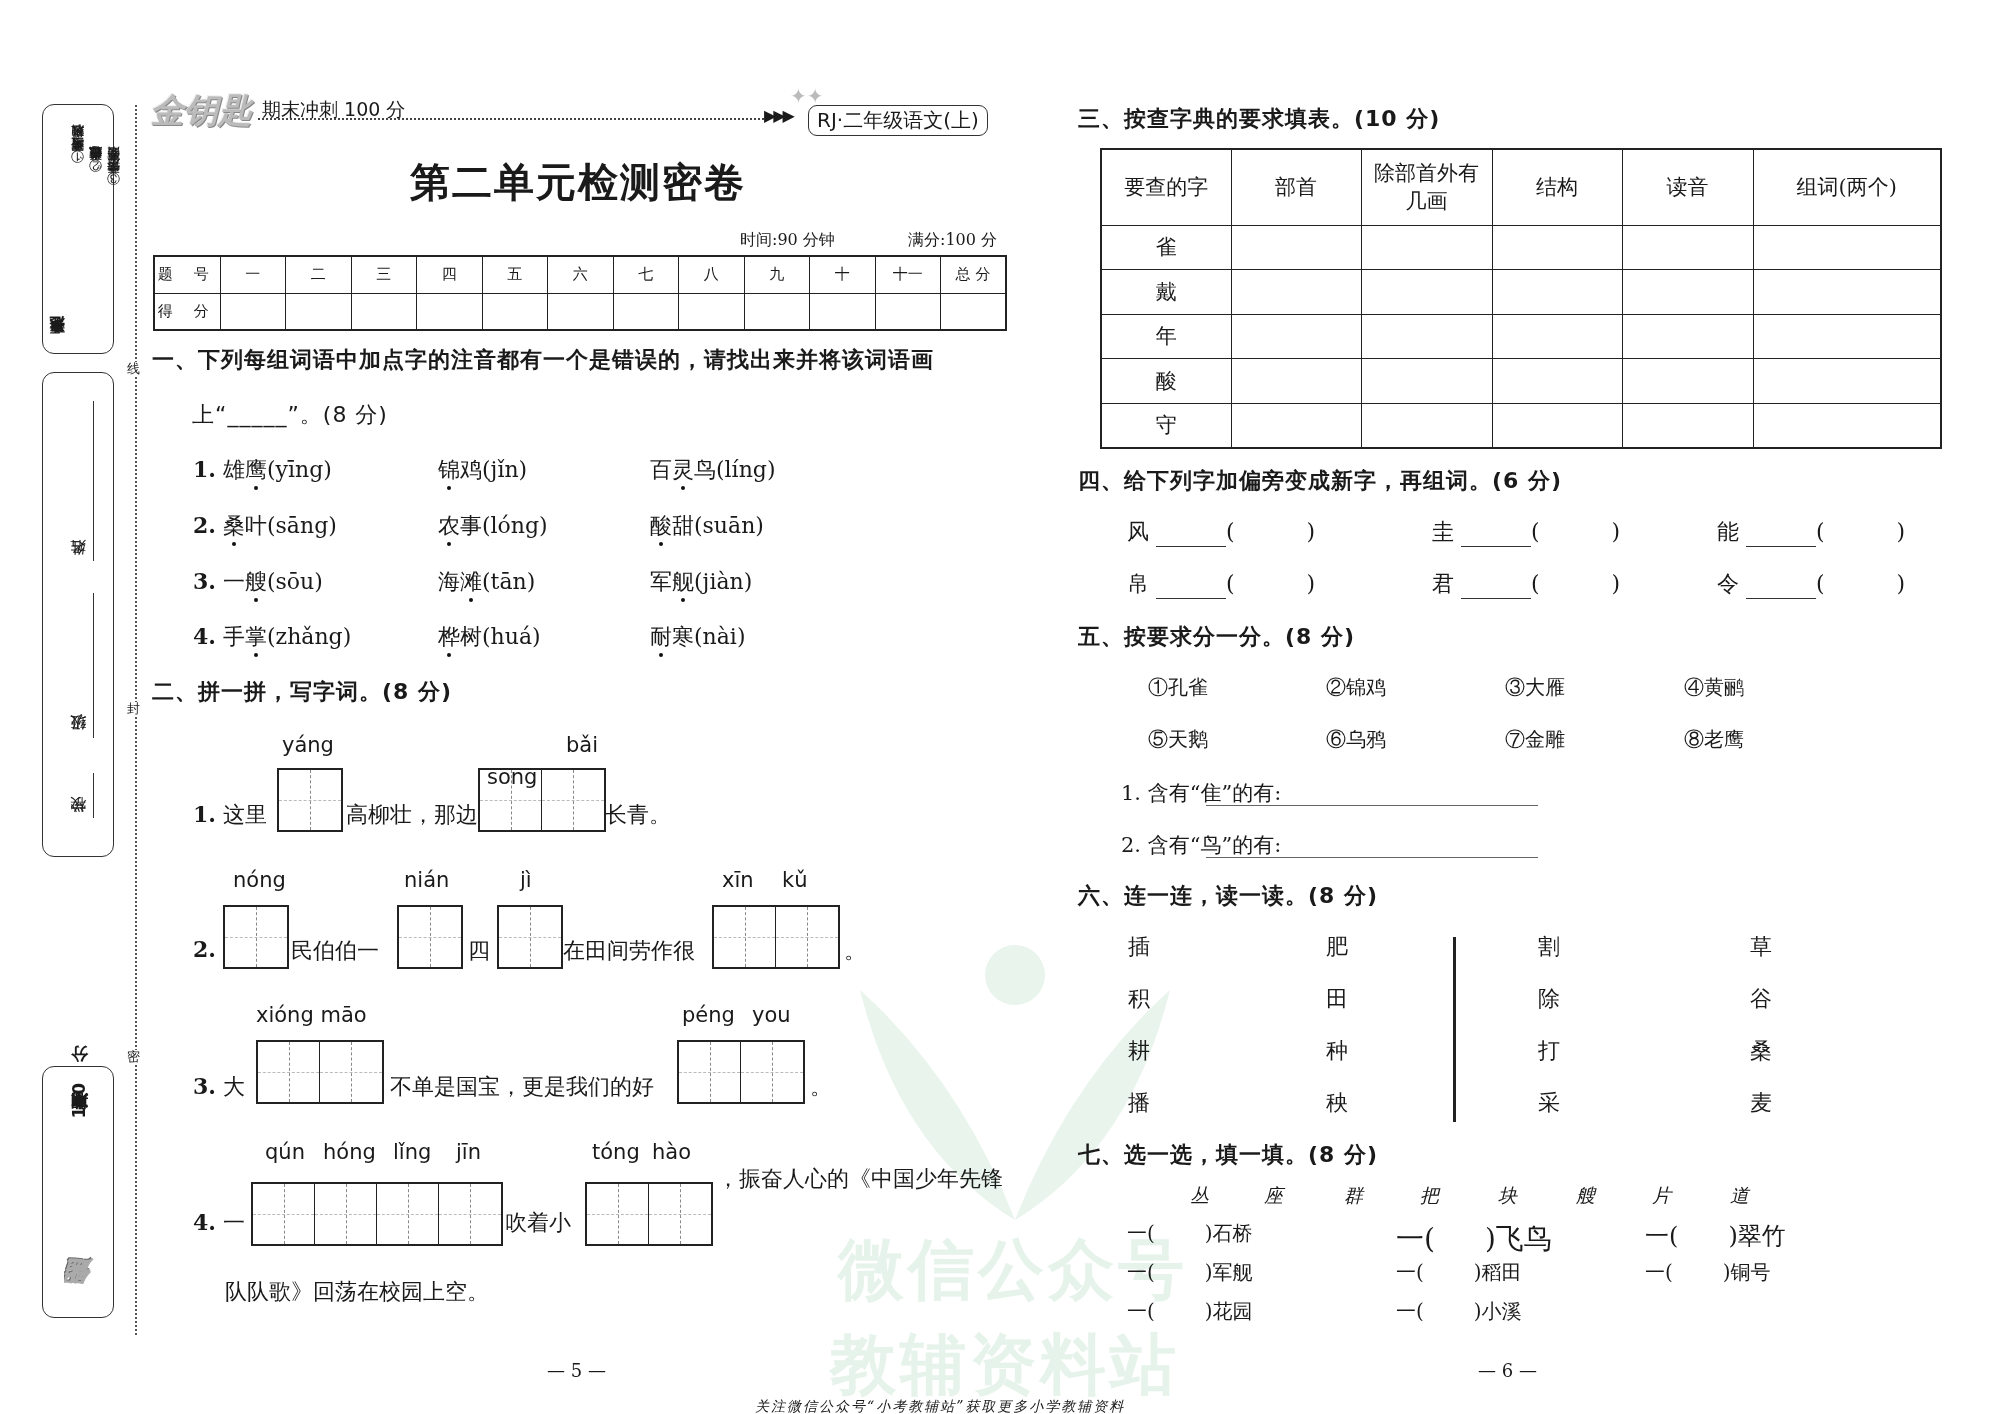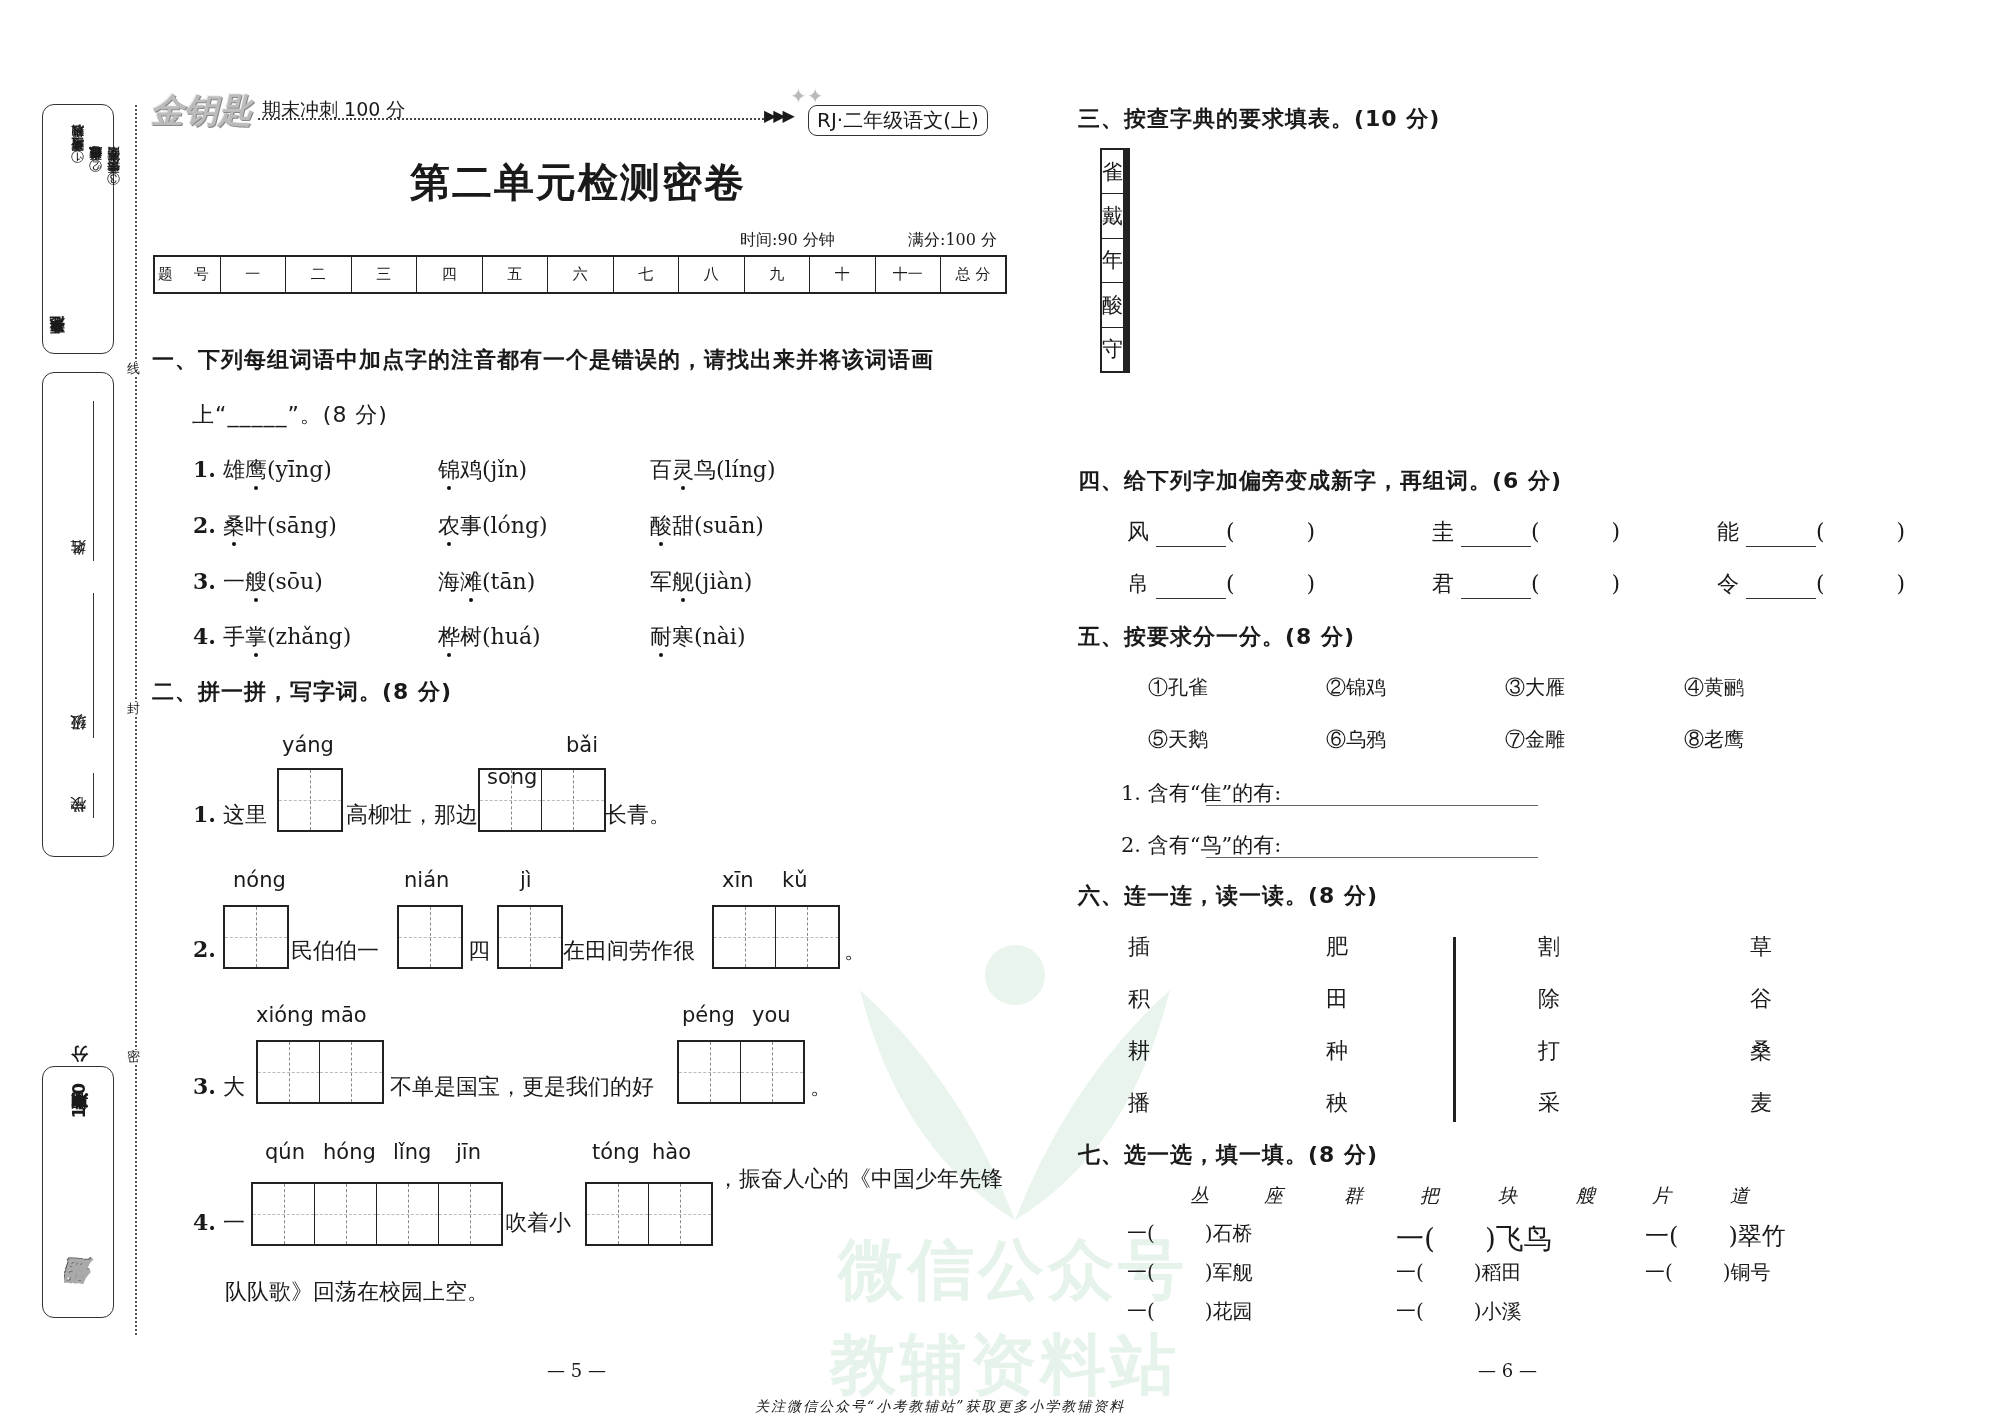--- a/index.html
+++ b/index.html
@@ -116,20 +116,35 @@
     <td>四</td>
     <td>五</td>
     <td>六</td>
     <td>七</td>
     <td>八</td>
     <td>九</td>
     <td>十</td>
     <td>十一</td>
     <td>总 分</td>
   </tr>
+  <tr>
+    <td>得 分</td>
+    <td></td>
+          <td></td>
+    <td></td>
+          <td></td>
+    <td></td>
+          <td></td>
+    <td></td>
+          <td></td>
+    <td></td>
+          <td></td>
+    <td></td>
+          <td></td>
+  </tr>
 </tbody>
     </table>
 
 <div class="sec-title" style="left:152px;top:345px;">一、下列每组词语中加点字的注音都有一个是错误的，请找出来并将该词语画</div>
 <div class="sec-title" style="left:192px;top:400px;font-weight:normal;">上“_____”。(8 分)</div>
 
 <div id="s1rows"></div>
 
 <div class="item" style="left:193px;top:455px;">
   <span class="num">1.</span>
@@ -233,20 +248,28 @@
       <div class="cell"></div>
     </div>
 <div class="item" style="left:717px;top:1164px;">，振奋人心的《中国少年先锋</div>
 <div class="item" style="left:225px;top:1277px;">队队歌》回荡在校园上空。</div>
 
 <div class="page-num" style="left:547px;">— 5 —</div>
 
 <div class="sec-title" style="left:1078px;top:104px;">三、按查字典的要求填表。(10 分)</div>
 <table class="dict">
   <tbody>
+        <tr>
+    <th style="width:130px;">要查的字</th>
+    <th style="width:130px;">部首</th>
+    <th style="width:131px;padding:0 12px;"><span>除部首外有几画</span></th>
+    <th style="width:130px;">结构</th>
+    <th style="width:131px;">读音</th>
+    <th style="width:188px;">组词(两个)</th>
+  </tr>
   <tr>
           <td>雀</td>
           <td></td>
           <td></td>
           <td></td>
           <td></td>
           <td></td>
         </tr>
   <tr>
           <td>戴</td>

